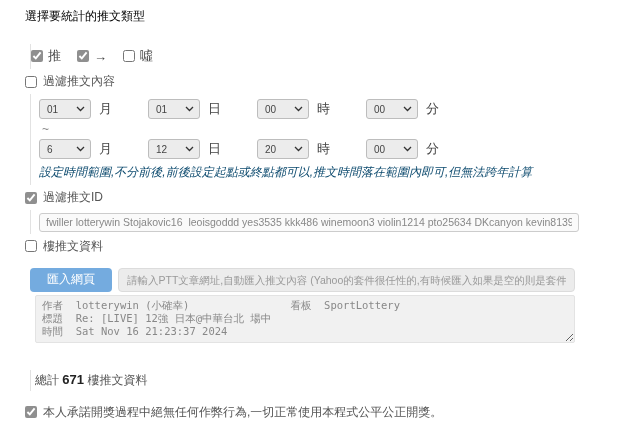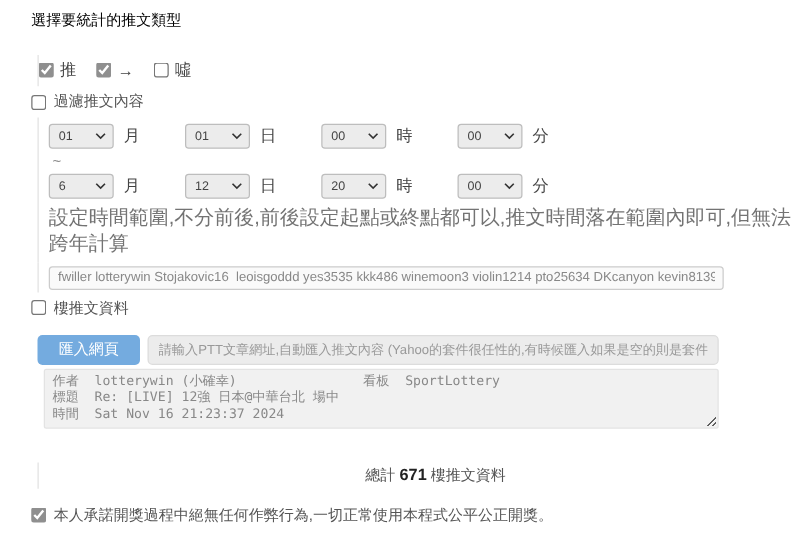--- a/index.html
+++ b/index.html
@@ -17,21 +17,21 @@
   .time-row { display:flex; align-items:center; margin:3px 0; }
   .sel {
     display:inline-flex; align-items:center; justify-content:space-between; box-sizing:border-box;
     width:52px; height:20px; padding:0 5px 0 7px; background:#ececec;
     border:1px solid #bdbdbd; border-radius:3px; font-size:10px; color:#444; cursor:pointer;
   }
   .chev { display:flex; }
   .unit { font-size:13px; color:#444; margin:0 36px 0 8px; }
   .unit.last { margin-right:0; }
   .tilde { color:#888; font-size:12px; margin:1px 0 1px 3px; }
-  .hint { font-size:16px; color:#737373; margin:5px 0 2px 0; }
+  .hint { font-size:12px; color:#0c4a6e; margin:5px 0 2px 0;font-style:italic; }
   .text-input {
     box-sizing:border-box; width:540px; height:19px; background:#fafafa;
     border:1px solid #cccccc; border-radius:3px; font-size:10.5px; color:#888;
     padding:0 6px; font-family:inherit;
   }
   .import-row { display:flex; align-items:flex-end; gap:6px; margin:13px 0 3px 5px; }
   .btn {
     background:#74abdf; color:#ffffff; border:none; border-radius:4px;
     font-size:12px; font-family:inherit; height:24px; padding:0 14px; cursor:pointer;
   }
@@ -41,21 +41,21 @@
     border:1px solid #dcdcdc; border-radius:4px; font-size:10.5px; color:#999;
     padding:0 8px; font-family:inherit;
   }
   .url-input::placeholder { color:#999; opacity:1; }
   .article {
     box-sizing:border-box; display:block; width:540px; height:48px; margin:3px 0 27px 10px;
     background:#f1f1f1; border:1px solid #e3e3e3; border-radius:2px;
     font-family:"DejaVu Sans Mono", monospace; font-size:10.5px; line-height:13px;
     color:#888; padding:3px 6px; resize:vertical; overflow:hidden;
   }
-  .stat { font-size:12px; color:#555; border-left:1px solid #e2e2e2; margin:0 0 13px 5px; padding:2px 0 2px 26px;text-align:center; }
+  .stat { font-size:12px; color:#555; border-left:1px solid #e2e2e2; margin:0 0 13px 5px; padding:2px 0 2px 4px; }
   .stat b { font-size:13px; color:#222; }
 </style>
 </head>
 <body>
 
 <div class="page">
 
   <div class="sec-title">選擇要統計的推文類型</div>
 
   <div class="indent type-row">
@@ -156,20 +156,24 @@
               <polyline points="1,1 4.5,4.5 8,1" fill="none" stroke="#333" stroke-width="1.3"></polyline>
             </svg>
           </span>
       </span>
       <span class="unit last">分</span>
     </div>
 
     <div class="hint">設定時間範圍,不分前後,前後設定起點或終點都可以,推文時間落在範圍內即可,但無法跨年計算</div>
   </div>
 
+  <label class="cb-row">
+    <input type="checkbox" checked="" style="">
+    <span>過濾推文ID</span>
+  </label>
 
   <div class="indent">
     <input class="text-input" type="text" value="fwiller lotterywin Stojakovic16  leoisgoddd yes3535 kkk486 winemoon3 violin1214 pto25634 DKcanyon kevin8139 kai0828 walong12345 tomnj tenzing113 mabigan s101623" style="">
   </div>
 
   <label class="cb-row">
     <input type="checkbox" style="">
     <span>樓推文資料</span>
   </label>
 

